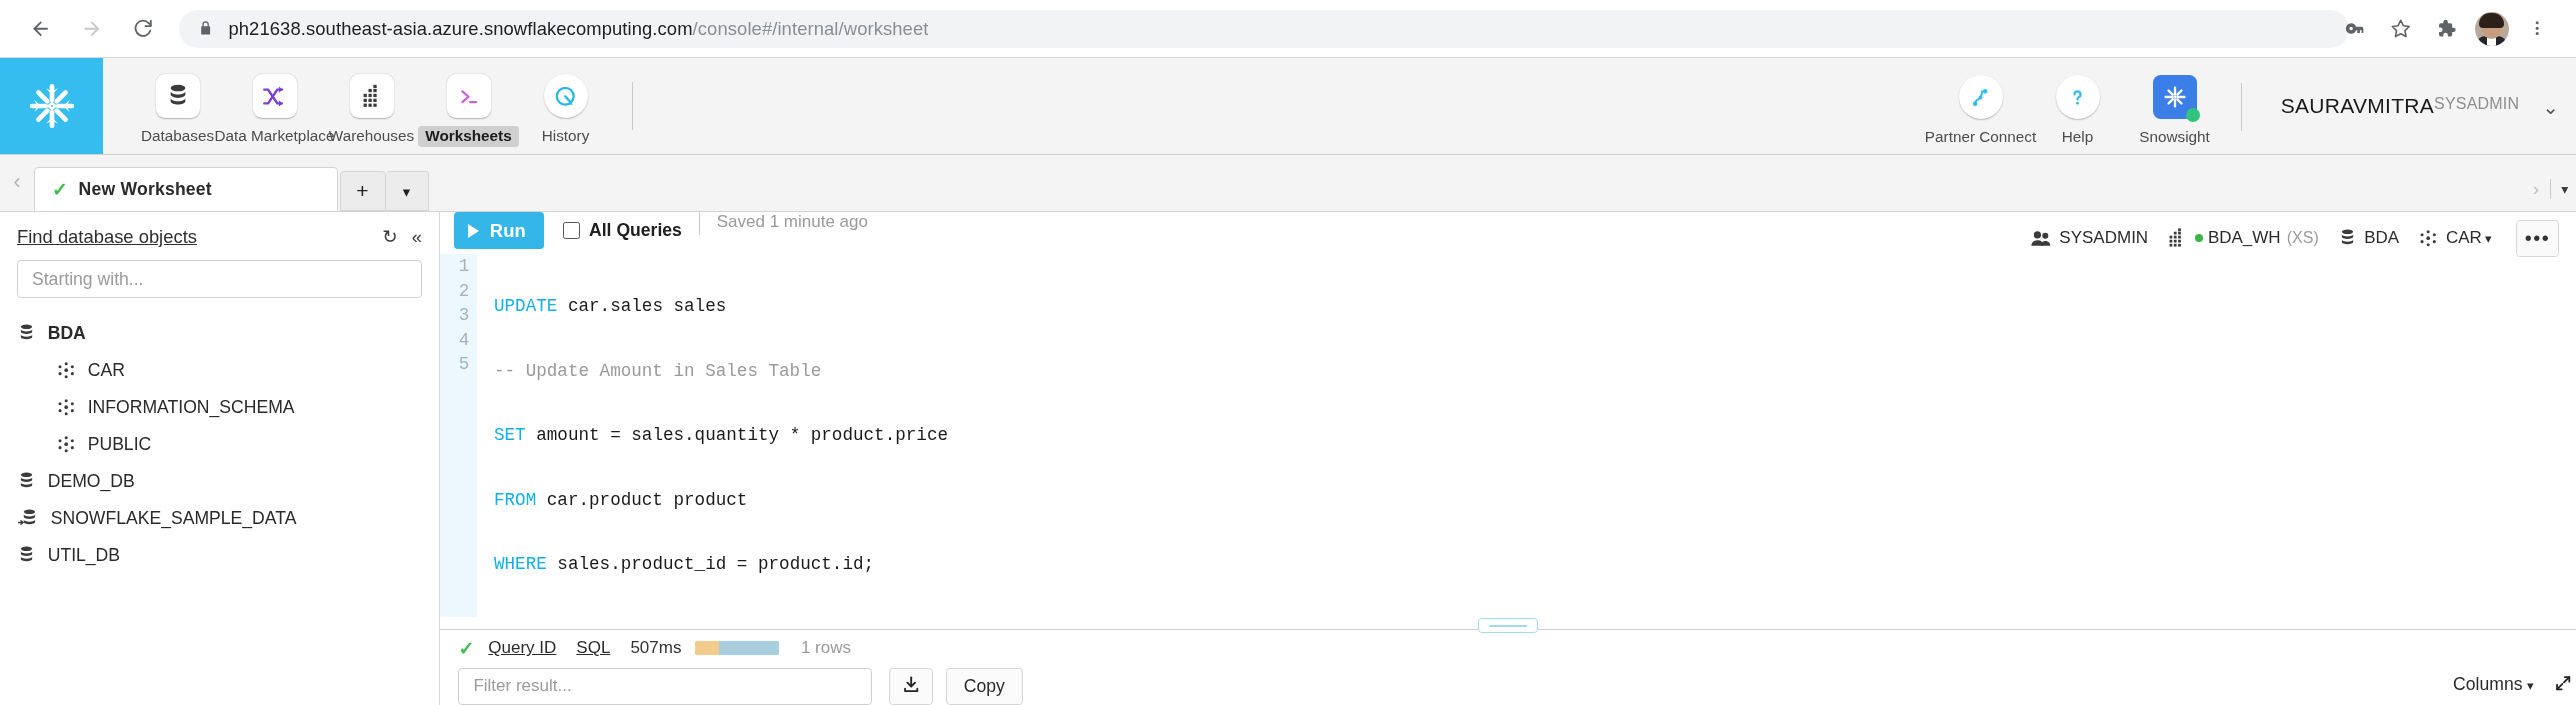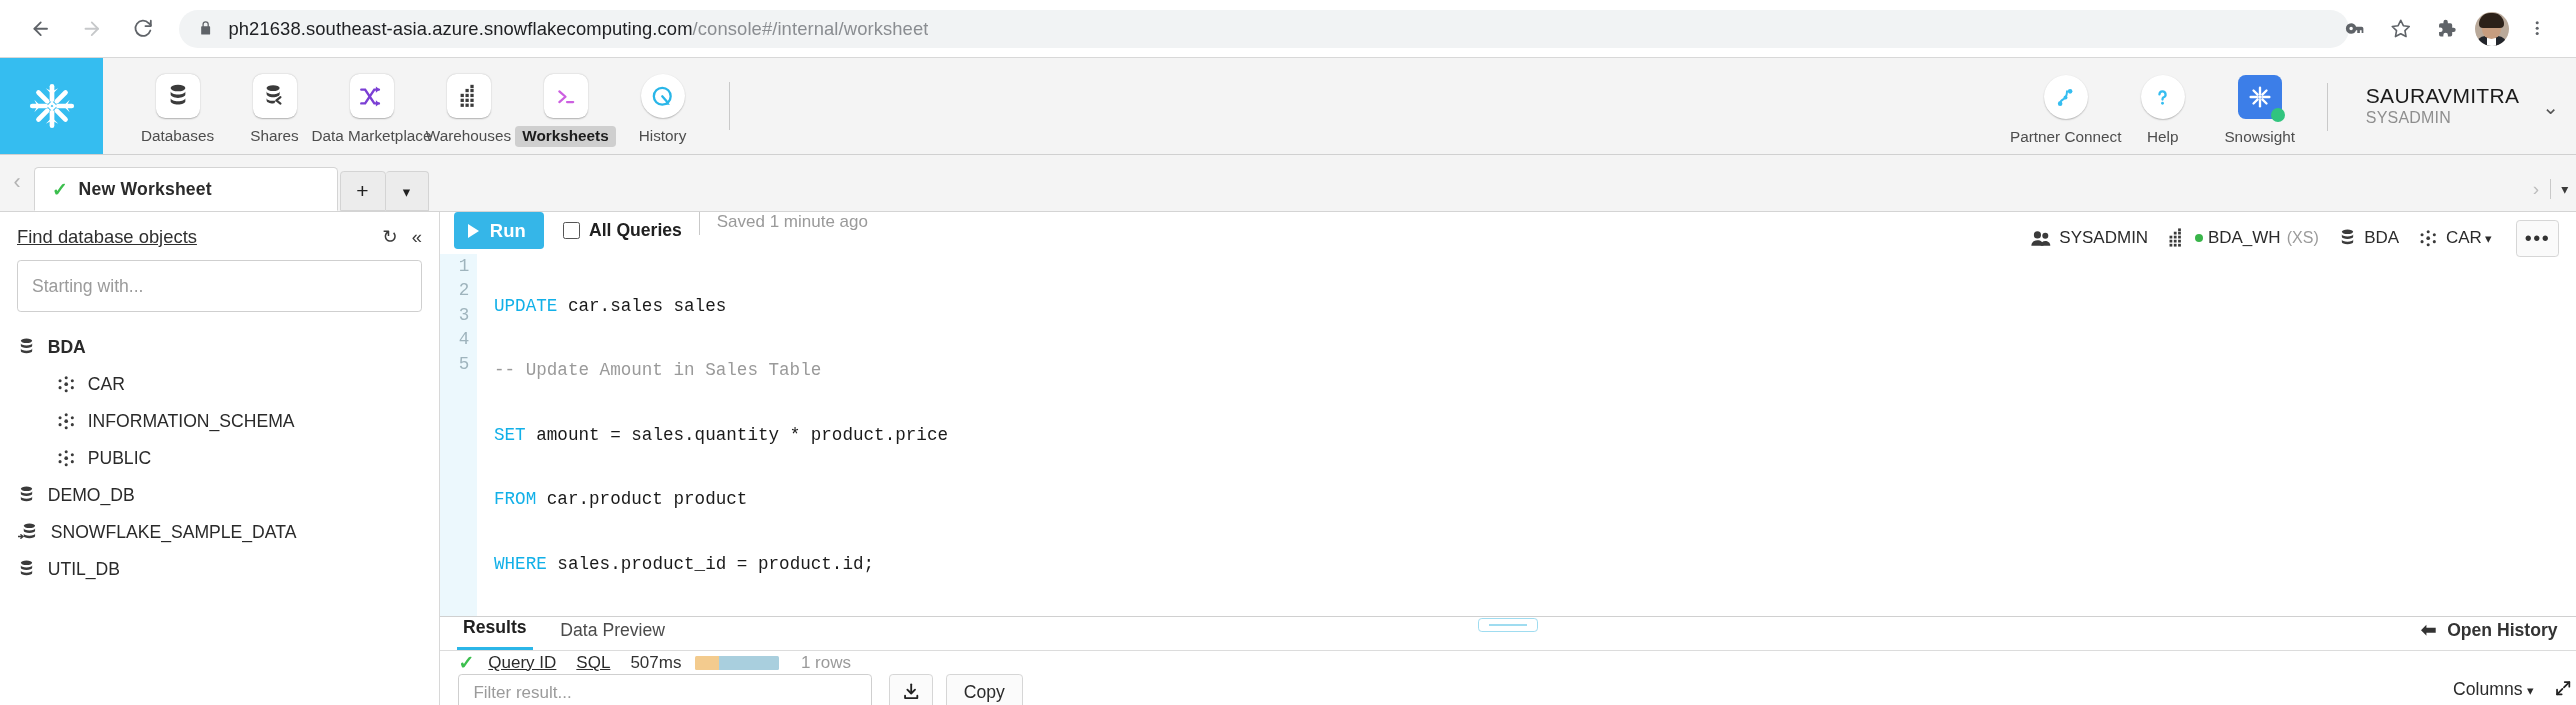--- a/index.html
+++ b/index.html
@@ -126,21 +126,21 @@
   }
   .nav-item.active .lbl { background: #cfcfcf; color:#1c1c1c; font-weight:bold; }
   .nav-divider {
     width: 0.8px; background: #c9c9c9; height: 48px; align-self:center; margin: 0 18.4px;
   }
   .nav-right {
     position:absolute; right: 0; top:0; height:98px;
     display:flex; align-items:center; padding-right: 17px;
   }
   .account-block {
-    display:flex; flex-direction:column; justify-content:center;
+    display:flex; flex-direction:row; justify-content:center;
     margin-left: 20px; margin-right: 23px; padding-bottom: 3.1px;
   }
   .account-name { font-size: 21px; color:#1a1a1a; letter-spacing: 0.3px; line-height: 1.12; }
   .account-role { font-size: 16px; color:#8e8e8e; letter-spacing:0.2px; line-height:1.2; }
   .account-caret { color:#555; font-size: 20px; }
   .snowsight-dot {
     position:absolute; right:-3.1px; bottom:-2.3px;
     width:14px; height:14px; border-radius:50%; background:#31c47e;
   }
 
@@ -200,21 +200,21 @@
   }
   .side-head {
     display:flex; align-items:center; justify-content:space-between;
     padding: 9.2px 17px 4.6px 17px;
   }
   .side-head .ttl { font-size: 18.4px; color: #2f2f2f; text-decoration: underline; }
   .side-head .acts { display:flex; align-items:center; gap: 14px; color:#3b3b3b; }
   .side-head .acts .a { font-size: 18.4px; }
   .side-search {
     margin: 7.7px 17px 0 17px;
-    height: 52px;
+    height: 38px;
     border: 0.8px solid #cfcfcf;
     border-radius: 3.8px;
     display:flex; align-items:center;
     padding: 0 14px;
   }
   .side-search input {
     border:none; outline:none; width:100%;
     font-size: 17.6px; color:#333;
     font-family: "Liberation Sans", sans-serif;
     background: transparent;
@@ -498,31 +498,20 @@
   <div class="nav-items">
     <div class="nav-item">
       <span class="ico-tile">
         <svg width="20" height="24.5" viewBox="0 0 24 30" fill="#3b3b3b">
             <ellipse cx="12" cy="5" rx="9" ry="4"></ellipse>
             <path d="M3 9c0 2.2 4 4 9 4s9-1.8 9-4v4c0 2.2-4 4-9 4s-9-1.8-9-4z"></path>
             <path d="M3 17c0 2.2 4 4 9 4s9-1.8 9-4v4c0 2.2-4 4-9 4s-9-1.8-9-4z"></path>
           </svg>
       </span>
       <span class="lbl">Databases</span>
-    </div>
-    <div class="nav-item">
-      <span class="ico-tile">
-        <svg width="21.5" height="24.5" viewBox="0 0 26 30" fill="#3b3b3b">
-            <ellipse cx="11" cy="5" rx="8" ry="3.6"></ellipse>
-            <path d="M3 9c0 2 3.6 3.6 8 3.6s8-1.6 8-3.6v3.6c0 2-3.6 3.6-8 3.6S3 14.2 3 12.2z"></path>
-            <path d="M3 17c0 2 3.6 3.6 8 3.6 1.3 0 2.5-.15 3.5-.4l-2 3.5c-.5.05-1 .08-1.5.08-4.4 0-8-1.6-8-3.6z"></path>
-            <path d="M20 16l-5 4 5 4" fill="none" stroke="#3b3b3b" stroke-width="2.6" stroke-linecap="round" stroke-linejoin="round"></path>
-          </svg>
-      </span>
-      <span class="lbl">Shares</span>
     </div>
     <div class="nav-item">
       <span class="ico-tile">
         <svg width="24.5" height="23" viewBox="0 0 32 30" fill="none" stroke="#7b3fd4" stroke-width="3.2" stroke-linecap="round">
           <path d="M3 6h5l12 18h6"></path>
             <path d="M3 24h5l12-18h6"></path>
           <path d="M22 2l5 4-5 4" fill="#7b3fd4" stroke="none"></path>
           <path d="M22 20l5 4-5 4" fill="#7b3fd4" stroke="none"></path>
         </svg>
       </span>
@@ -833,28 +822,20 @@
         <div><span class="kw">WHERE</span><span> sales.product_id = product.id;</span></div>
       </div>
     </div>
 
     <div class="splitter">
       <div class="handle">
           <span class="bar"></span>
         </div>
     </div>
 
-    <div class="results-tabs">
-      <div class="rtab active">Results</div>
-      <div class="rtab">Data Preview</div>
-      <div class="open-history">
-        <span class="arr">⬅</span>
-        <span>Open History</span>
-      </div>
-    </div>
 
     <div class="res-meta">
       <span class="ok">✓</span>
       <a>Query ID</a>
       <a>SQL</a>
       <span class="ms">507ms</span>
       <span class="progress">
         <span class="p1"></span>
         <span class="p2"></span>
       </span>

